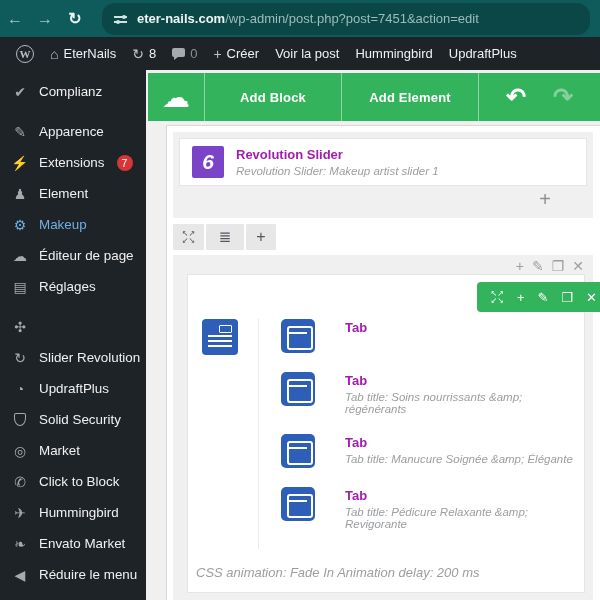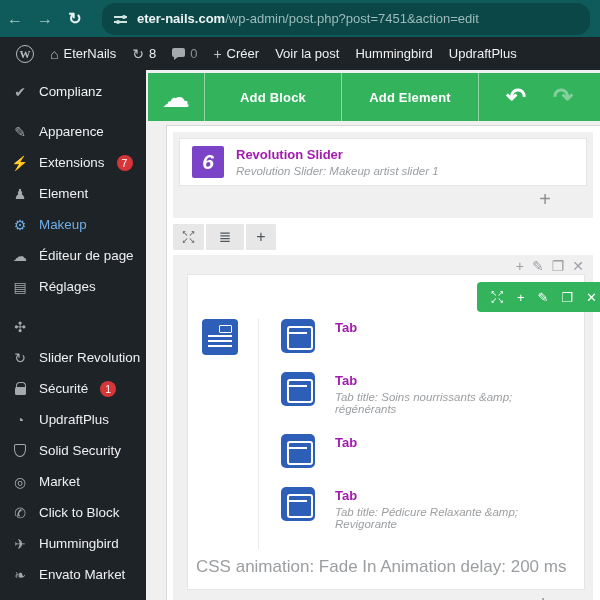--- a/index.html
+++ b/index.html
@@ -104,29 +104,29 @@
   .pill .icon-move { font-size:8px; line-height:7px; }
 
   .card-body { display:flex; align-items:flex-start; }
   .tabsmod-icon { width:36px; height:36px; background:#2d5eb8; border-radius:4px; flex:none;
     margin-left:8px; position:relative; cursor:pointer; }
   .tabsmod-icon::before { content:""; position:absolute; right:6px; top:6px; width:11px; height:6px;
     border:1.6px solid #fff; border-radius:1px; }
   .tabsmod-icon::after { content:""; position:absolute; left:6px; top:16px; width:24px; height:2.4px;
     background:#fff; box-shadow:0 5px 0 #fff, 0 10px 0 #fff; }
   .tab-list { margin-left:20px; border-left:1px solid #e9e9e9; padding-left:22px; flex:1; }
-  .tab-row { display:flex; align-items:flex-start; gap:20px; margin-bottom:19px; cursor:pointer; }
+  .tab-row { display:flex; align-items:flex-start; gap:30px; margin-bottom:19px; cursor:pointer; }
   .tab-icon { width:34px; height:34px; background:#2d5eb8; border-radius:5px; flex:none;
     position:relative; }
   .tab-icon::before { content:""; position:absolute; left:6px; top:7px; width:22px; height:20px;
     border:2px solid #fff; border-radius:3px; }
   .tab-icon::after { content:""; position:absolute; left:8px; top:13px; width:18px; height:2px;
     background:#fff; }
   .tab-texts { padding-top:1px; }
-  .css-note { font-size:17px; color:#9b9ea1; margin-top:8px; margin-left:2px; }
+  .css-note { font-size:13px; font-style:italic; color:#9b9ea1; margin-top:16px; margin-left:2px; }
 </style>
 </head>
 <body>
 
 <div class="browser-bar">
   <span class="nav-btn">←</span>
   <span class="nav-btn">→</span>
   <span class="nav-btn reload">↻</span>
   <div class="url-pill">
     <span class="tune"></span>
@@ -196,27 +196,20 @@
     <span class="sb-ico">▤</span>
     <span>Réglages</span>
   </div>
   <div class="sb-sep"></div>
   <div class="sb-item">
     <span class="sb-ico">✣</span>
   </div>
   <div class="sb-item">
     <span class="sb-ico">↻</span>
     <span>Slider Revolution</span>
-  </div>
-  <div class="sb-item">
-    <span class="sb-ico">
-        <span class="icon-lock"></span>
-      </span>
-    <span>Sécurité</span>
-    <span class="badge">1</span>
   </div>
   <div class="sb-item">
     <span class="sb-ico">◔</span>
     <span>UpdraftPlus</span>
   </div>
   <div class="sb-item">
     <span class="sb-ico">
         <span class="icon-shield"></span>
       </span>
     <span>Solid Security</span>
@@ -324,20 +317,21 @@
               <div class="tab-icon"></div>
               <div class="tab-texts">
                 <div class="el-title">Tab</div>
                 <div class="el-sub">Tab title: Soins nourrissants &amp;amp; régénérants</div>
               </div>
             </div>
             <div class="tab-row">
               <div class="tab-icon"></div>
               <div class="tab-texts">
                 <div class="el-title">Tab</div>
+                <div class="el-sub">Tab title: Manucure Soignée &amp;amp; Élégante</div>
               </div>
             </div>
             <div class="tab-row">
               <div class="tab-icon"></div>
               <div class="tab-texts">
                 <div class="el-title">Tab</div>
                 <div class="el-sub">Tab title: Pédicure Relaxante &amp;amp; Revigorante</div>
               </div>
             </div>
           </div>

